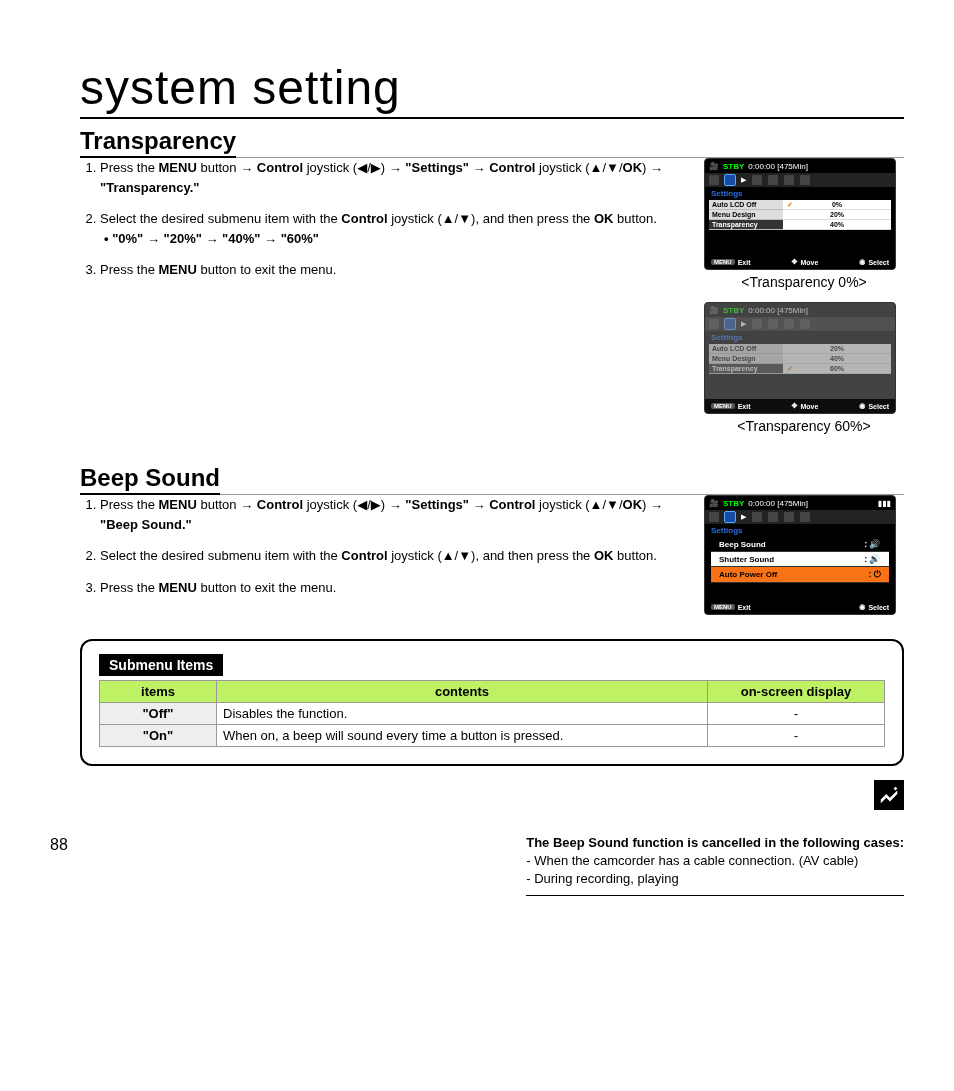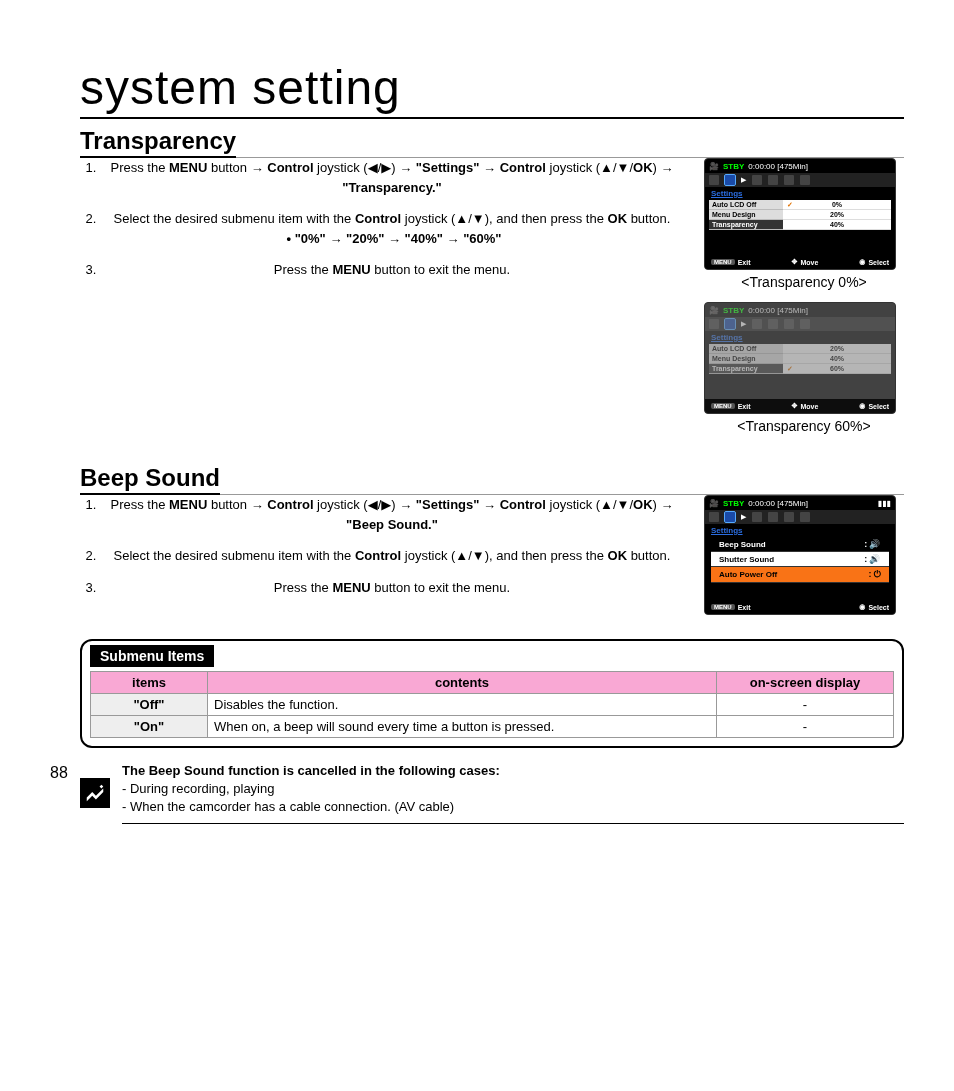--- a/index.html
+++ b/index.html
@@ -43,21 +43,20 @@
   .steps {
     flex: 1;
   }
   ol.steps-list {
     padding-left: 20px;
     margin: 0;
   }
   ol.steps-list li {
     margin-bottom: 12px;
     line-height: 1.5;
-    text-align: center;
   }
   .b { font-weight: bold; }
   .bullet-line {
     margin-left: 4px;
   }
   .figs {
     width: 200px;
     flex-shrink: 0;
   }
   .screenshot {
@@ -102,21 +101,20 @@
   }
   .tab-icon { width: 10px; height: 10px; background: #444; border-radius: 1px; }
   .tab-icon.active { background: #1a4ba8; outline: 1px solid #5af; }
   .sc-settings-label {
     color: #2b6de0;
     font-weight: bold;
     font-size: 8px;
     padding: 2px 6px;
     position: relative;
     z-index: 2;
-    text-decoration: underline;
   }
   .sc-menu {
     position: relative;
     z-index: 2;
     padding: 0 4px;
   }
   .sc-row {
     display: flex;
     font-size: 7px;
     align-items: center;
@@ -180,57 +178,58 @@
   }
   .sc-list-row.hl { background: #000; color: #fff; }
   .sc-list-row .spk { font-size: 9px; }
 
   
   .submenu-box {
     margin: 20px 0 0 50px;
     border: 2px solid #000;
     border-radius: 12px;
     overflow: hidden;
-    padding: 0;
+    padding: 9px;
   }
   .submenu-header {
     background: #000;
     color: #fff;
     font-weight: bold;
     display: inline-block;
     padding: 3px 10px;
     margin: 4px 0 4px 8px;
     font-size: 14px;
   }
   table.submenu {
     width: calc(100% - 16px);
     margin: 0 8px 8px 8px;
     border-collapse: collapse;
     font-size: 13px;
   }
   table.submenu th {
-    background: #f9a8d4;
+    background: #bef264;
     border: 1px solid #999;
     padding: 3px;
   }
   table.submenu td {
     border: 1px solid #999;
     padding: 3px 6px;
   }
   table.submenu td.c, table.submenu th { text-align: center; }
   table.submenu td.item {
     background: #eee;
     text-align: center;
     font-weight: bold;
   }
   .note-row {
     display: flex;
     margin: 14px 0 0 50px;
-    gap: 12px;
-    align-items: center;
+    gap: 24px;
+    align-items: flex-end;
+    flex-direction: column;
   }
   .note-icon {
     width: 30px;
     height: 30px;
     background: #000;
     color: #fff;
     display: flex;
     align-items: center;
     justify-content: center;
     font-size: 18px;
@@ -453,20 +452,20 @@
 
 <div class="note-row">
   <div class="note-icon">
     <svg width="22" height="22" viewBox="0 0 24 24">
           <path fill="#fff" d="M3 17l6-6 4 4 8-8v4l-8 8-4-4-6 6z"></path>
           <path fill="#fff" d="M19 3l2 2-2 2-2-2z"></path>
         </svg>
   </div>
   <div class="note-text">
     <div class="hd">The Beep Sound function is cancelled in the following cases:</div>
+    <div>-   When the camcorder has a cable connection. (AV cable)</div>
     <div>-   During recording, playing</div>
-    <div>-   When the camcorder has a cable connection. (AV cable)</div>
   </div>
 </div>
 
 <div class="page-num">88</div>
 
 </div>
 
 </body></html>

